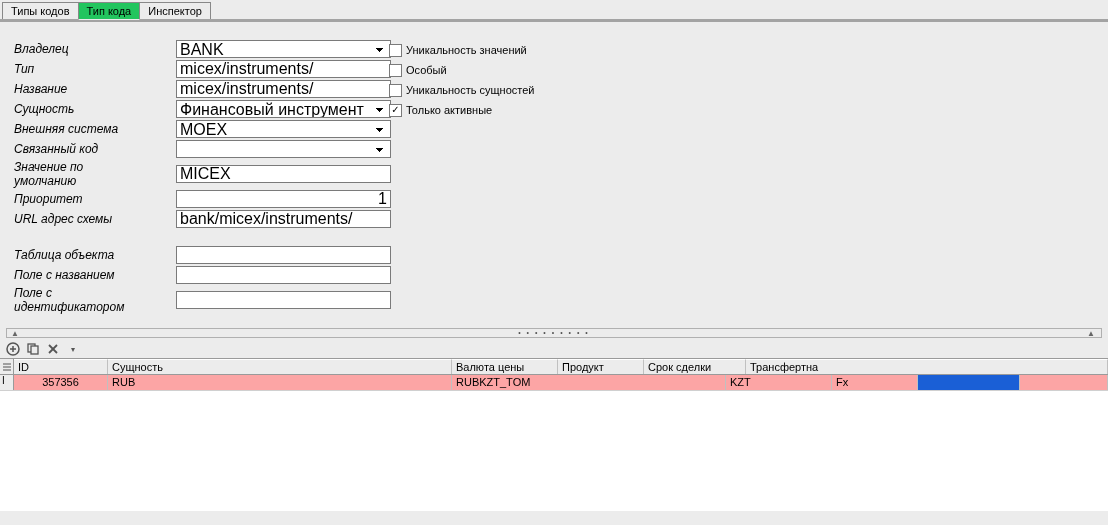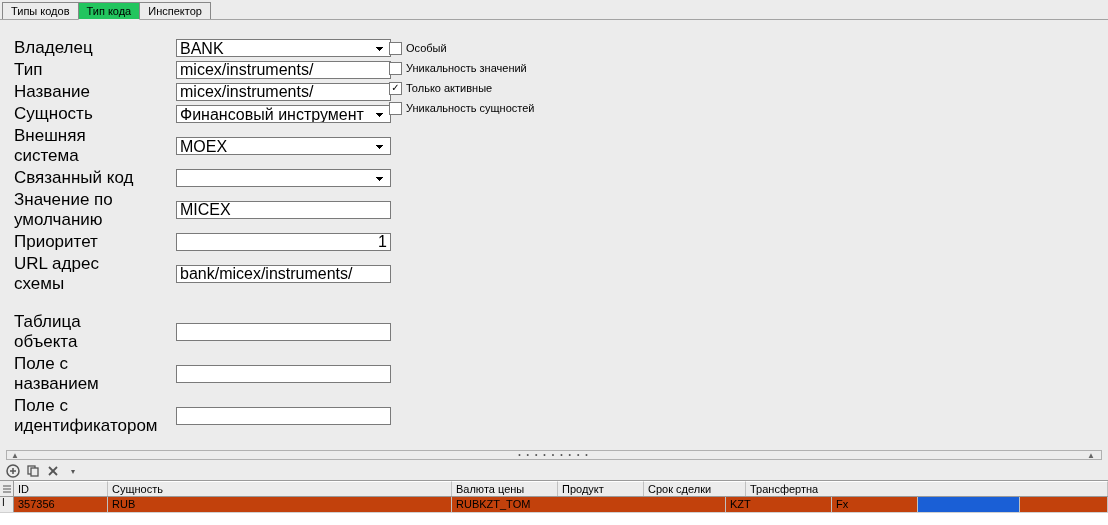--- a/index.html
+++ b/index.html
@@ -7,21 +7,21 @@
     margin: 0;
     font-family: Tahoma, Arial, sans-serif;
     font-size: 11px;
     background: #ececec;
     color: #000;
     width: 1108px;
   }
   .tabs {
     display: flex;
     background: #ececec;
-    border-bottom: 1px solid #a3a3a3;
+    border-bottom: 3px solid #a3a3a3;
     padding-left: 2px;
     padding-top: 2px;
     align-items: flex-end;
   }
   .tab {
     padding: 2px 8px;
     border: 1px solid #888;
     border-bottom: none;
     background: #ececec;
     cursor: pointer;
@@ -42,21 +42,22 @@
   .left-col {
     display: grid;
     grid-template-columns: 130px 215px;
     row-gap: 2px;
     align-items: center;
   }
   .right-col {
     margin-left: 30px;
   }
   .lbl {
-    font-size: 17px;
+    font-size: 12px;
+    font-style: italic;
   }
   .input, .select {
     height: 18px;
     border: 1px solid #7a7a7a;
     background: #fff;
     font-family: inherit;
     font-size: 16px;
     padding: 0 3px;
     width: 215px;
     margin-left: 32px;
@@ -123,21 +124,21 @@
     width: 14px;
     height: 14px;
     display: inline-flex;
     align-items: center;
     justify-content: center;
     cursor: pointer;
     color: #555;
   }
   .grid {
     border-top: 1px solid #9a9a9a;
-    background: #c2410c;
+    background: #fca5a5;
   }
   .grid-header {
     display: flex;
     background: #ececec;
     border-bottom: 1px solid #9a9a9a;
   }
   .gh, .gc {
     border-right: 1px solid #c0c0c0;
     padding: 1px 4px;
     font-size: 11px;
@@ -157,21 +158,21 @@
     height: 10px;
     color: #3a6fb7;
     font-size: 9px;
   }
   .row-handle {
     width: 14px;
     flex: 0 0 14px;
     background: #ececec;
     border-right: 1px solid #9a9a9a;
   }
-  .c-id    { width: 94px; flex: 0 0 94px; text-align: left; }
+  .c-id    { width: 94px; flex: 0 0 94px; text-align: center; }
   .gh.c-id { text-align: left; }
   .c-ent   { width: 344px; flex: 0 0 344px; }
   .c-code  { width: 274px; flex: 0 0 274px; }
   .gc.c-code { text-align: left; }
   .c-curr  { width: 106px; flex: 0 0 106px; }
   .c-prod  { width: 86px; flex: 0 0 86px; }
   .c-term  { width: 102px; flex: 0 0 102px; }
   .c-trans { flex: 1 1 auto; }
   .grid-row {
     display: flex;
@@ -252,33 +253,33 @@
     <div class="lbl">Поле с названием</div>
     <input class="input" value="" style="">
 
     <div class="lbl">Поле с идентификатором</div>
     <input class="input" value="" style="">
   </div>
 
   <div class="right-col">
     <div class="check-row">
       <span class="check"></span>
-      <span>Особый</span>
+      <span>Уникальность значений</span>
     </div>
     <div class="check-row">
       <span class="check"></span>
-      <span>Уникальность значений</span>
+      <span>Особый</span>
+    </div>
+    <div class="check-row">
+      <span class="check"></span>
+      <span>Уникальность сущностей</span>
     </div>
     <div class="check-row">
       <span class="check checked"></span>
       <span>Только активные</span>
-    </div>
-    <div class="check-row">
-      <span class="check"></span>
-      <span>Уникальность сущностей</span>
     </div>
   </div>
 </div>
 
 <div class="splitter-bar">
   <div class="splitter-inner">
     <span class="chev">▲</span>
     <span>• • • • • • • • •</span>
     <span class="chev">▲</span>
   </div>

